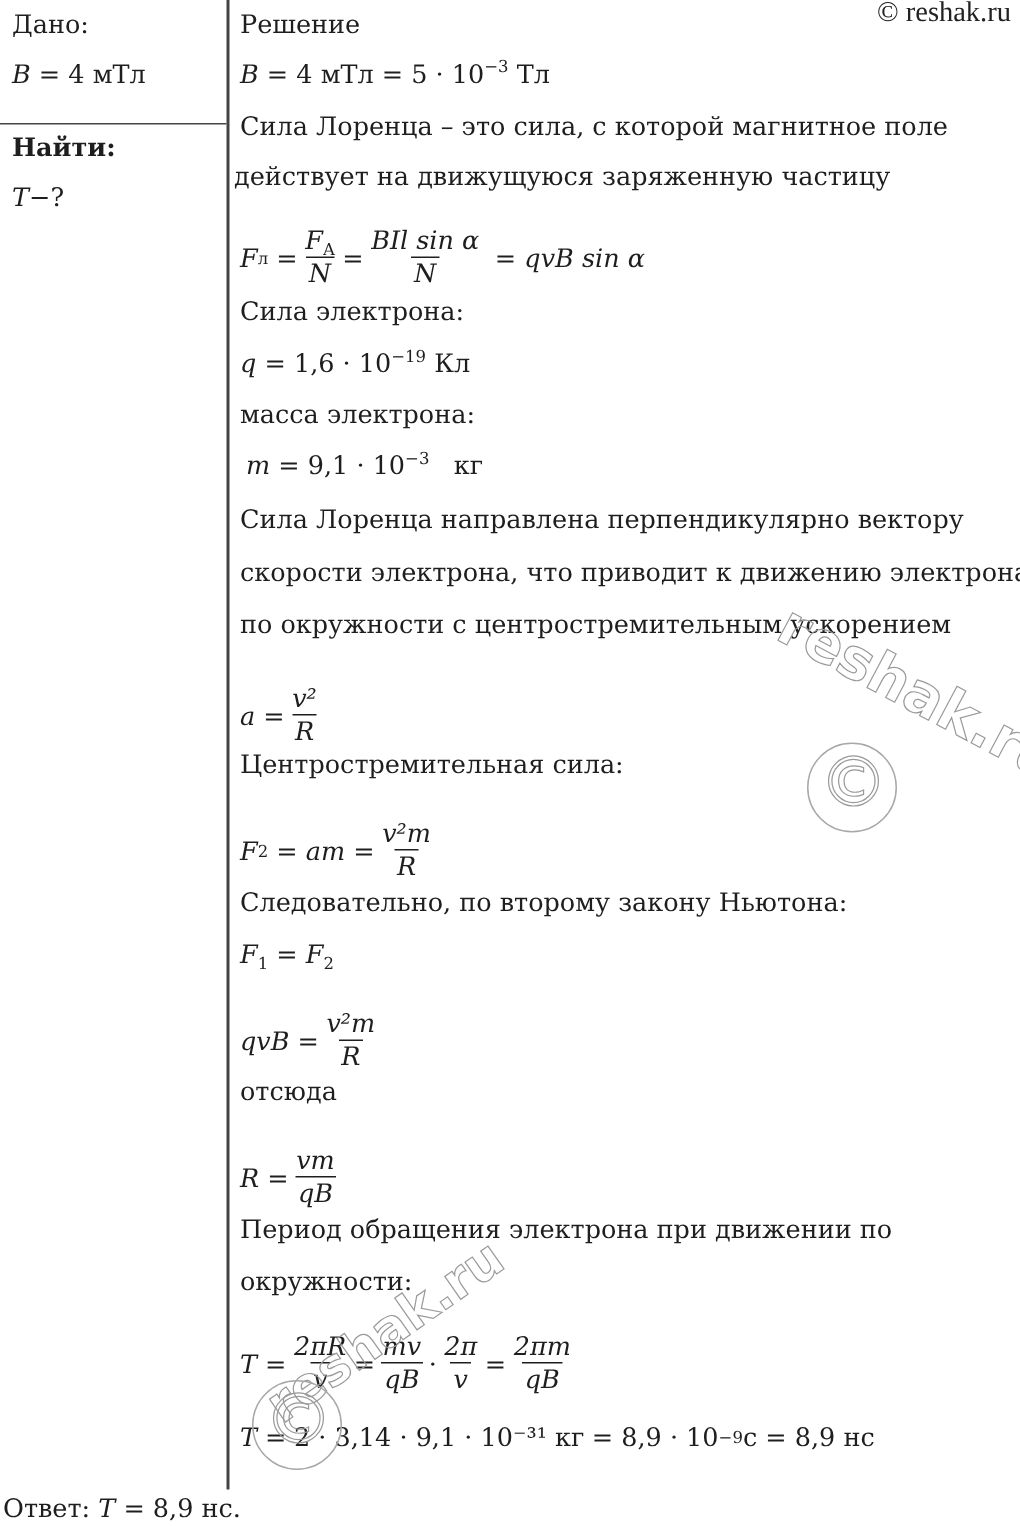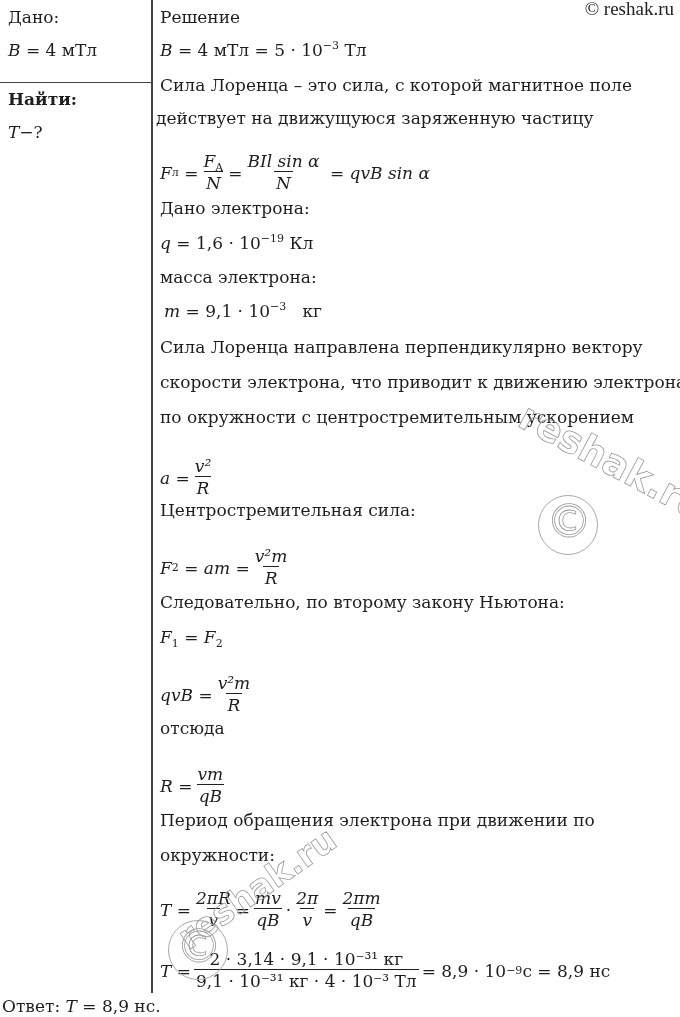--- a/index.html
+++ b/index.html
@@ -54,21 +54,21 @@
       <span class="num"><span class="m">F</span><sub>A</sub></span>
       <span class="den m">N</span>
     </span>=
   <span class="frac">
       <span class="num m">BIl sin α</span>
       <span class="den m">N</span>
     </span>
   <span class="m">&nbsp;</span><span class="m">= qvB sin α</span>
 </div>
 
-<div class="abs txt" style="left:160px; top:198px;">Дано электрона:</div>
+<div class="abs txt" style="left:160px; top:198px;">Сила электрона:</div>
 <div class="abs txt" style="left:160px; top:233px;">
   <span class="m">q</span> <span>= 1,6 · 10</span><sup>−19</sup><span> Кл</span>
 </div>
 <div class="abs txt" style="left:160px; top:267px;">масса электрона:</div>
 <div class="abs txt" style="left:164px; top:301px; white-space:pre;"><span class="m">m</span> <span>= 9,1 · 10</span><sup>−3</sup><span>   кг</span></div>
 
 <div class="abs txt" style="left:160px; top:337px;">Сила Лоренца направлена перпендикулярно вектору</div>
 <div class="abs txt" style="left:160px; top:372px;">скорости электрона, что приводит к движению электрона</div>
 <div class="abs txt" style="left:160px; top:407px;">по окружности с центростремительным ускорением</div>
 
@@ -130,21 +130,20 @@
   <span class="frac">
       <span class="num m">2πm</span>
       <span class="den m">qB</span>
     </span>
 </div>
 
 <div class="abs eq" style="left:160px; top:933px;">
   <span class="m">T =</span>
   <span class="frac">
       <span class="num">2 · 3,14 · 9,1 · 10⁻³¹ кг</span>
-      <span class="den">9,1 · 10⁻³¹ кг · 4 · 10⁻³ Тл</span>
     </span>
   <span>= 8,9 · 10</span>
     <sup>−9</sup>
     <span> с = 8,9 нс</span>
 </div>
 
 <div class="abs txt" style="left:2px; top:996px;">
   <span>Ответ: </span><span class="m">T</span><span> = 8,9 нс.</span>
 </div>
 

